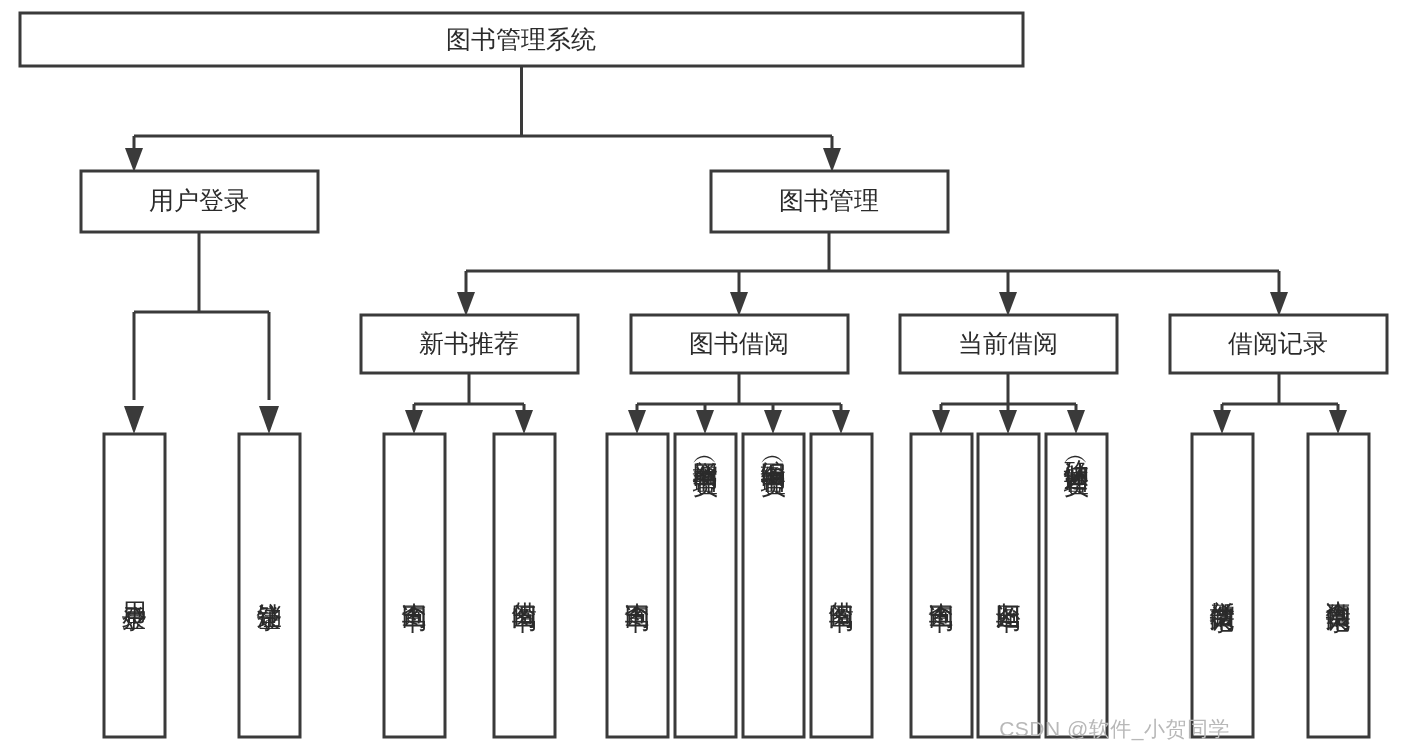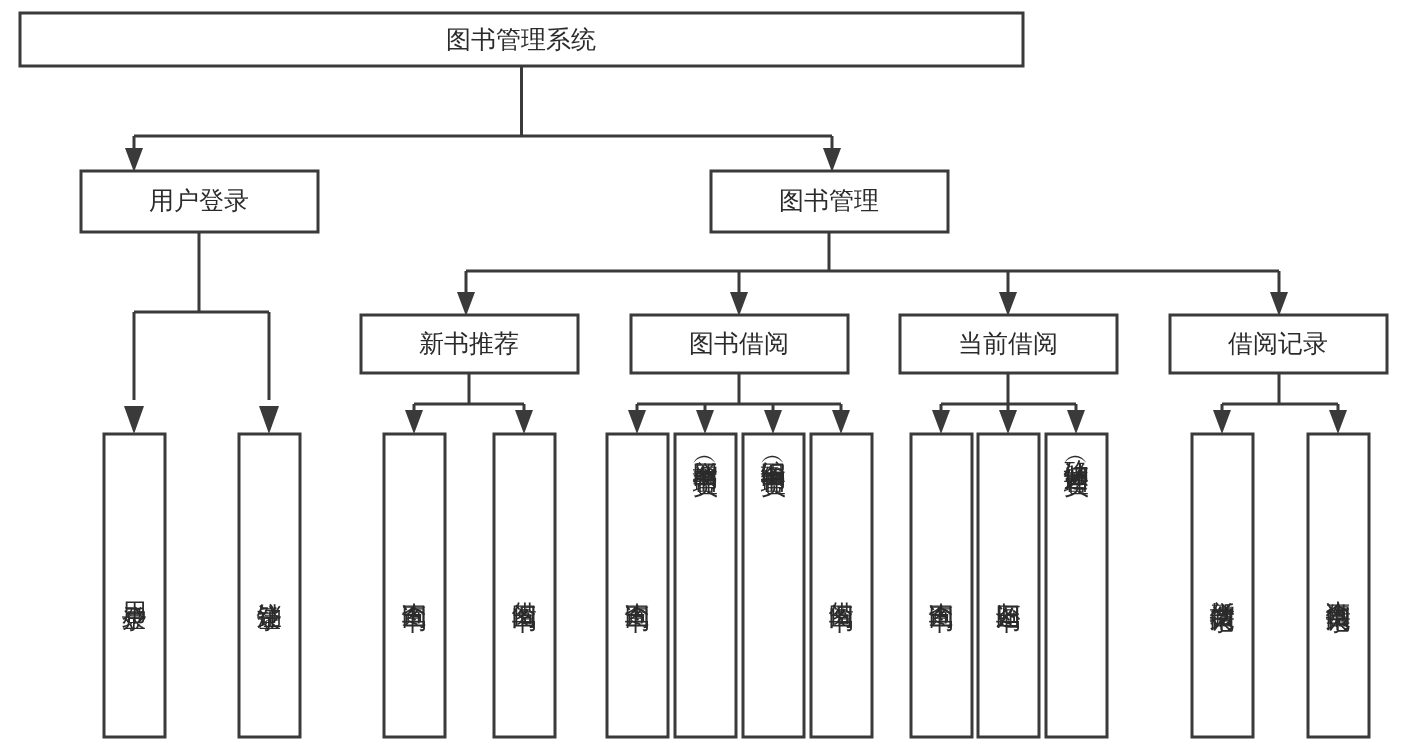--- a/index.html
+++ b/index.html
@@ -199,14 +199,15 @@
   <div class="leaf-label" style="left:743px; top:440px; width:61px; height:297px; justify-content:flex-start;">编辑图书（管理员）</div>
   <div class="leaf-label" style="left:811px; top:434px; width:61px; height:303px; justify-content:center;">借阅图书</div>
 
   <div class="leaf-label" style="left:911px; top:434px; width:61px; height:303px; justify-content:center;">查询图书</div>
   <div class="leaf-label" style="left:978px; top:434px; width:61px; height:303px; justify-content:center;">归还图书</div>
   <div class="leaf-label" style="left:1046px; top:440px; width:61px; height:297px; justify-content:flex-start;">确认归还（管理员）</div>
 
   <div class="leaf-label" style="left:1192px; top:434px; width:61px; height:303px; justify-content:center;">新增借阅记录</div>
   <div class="leaf-label" style="left:1308px; top:434px; width:61px; height:303px; justify-content:center;">查询借阅记录</div>
 
+  <div class="watermark">CSDN @软件_小贺同学</div>
 
 </div>
 
 </body></html>

